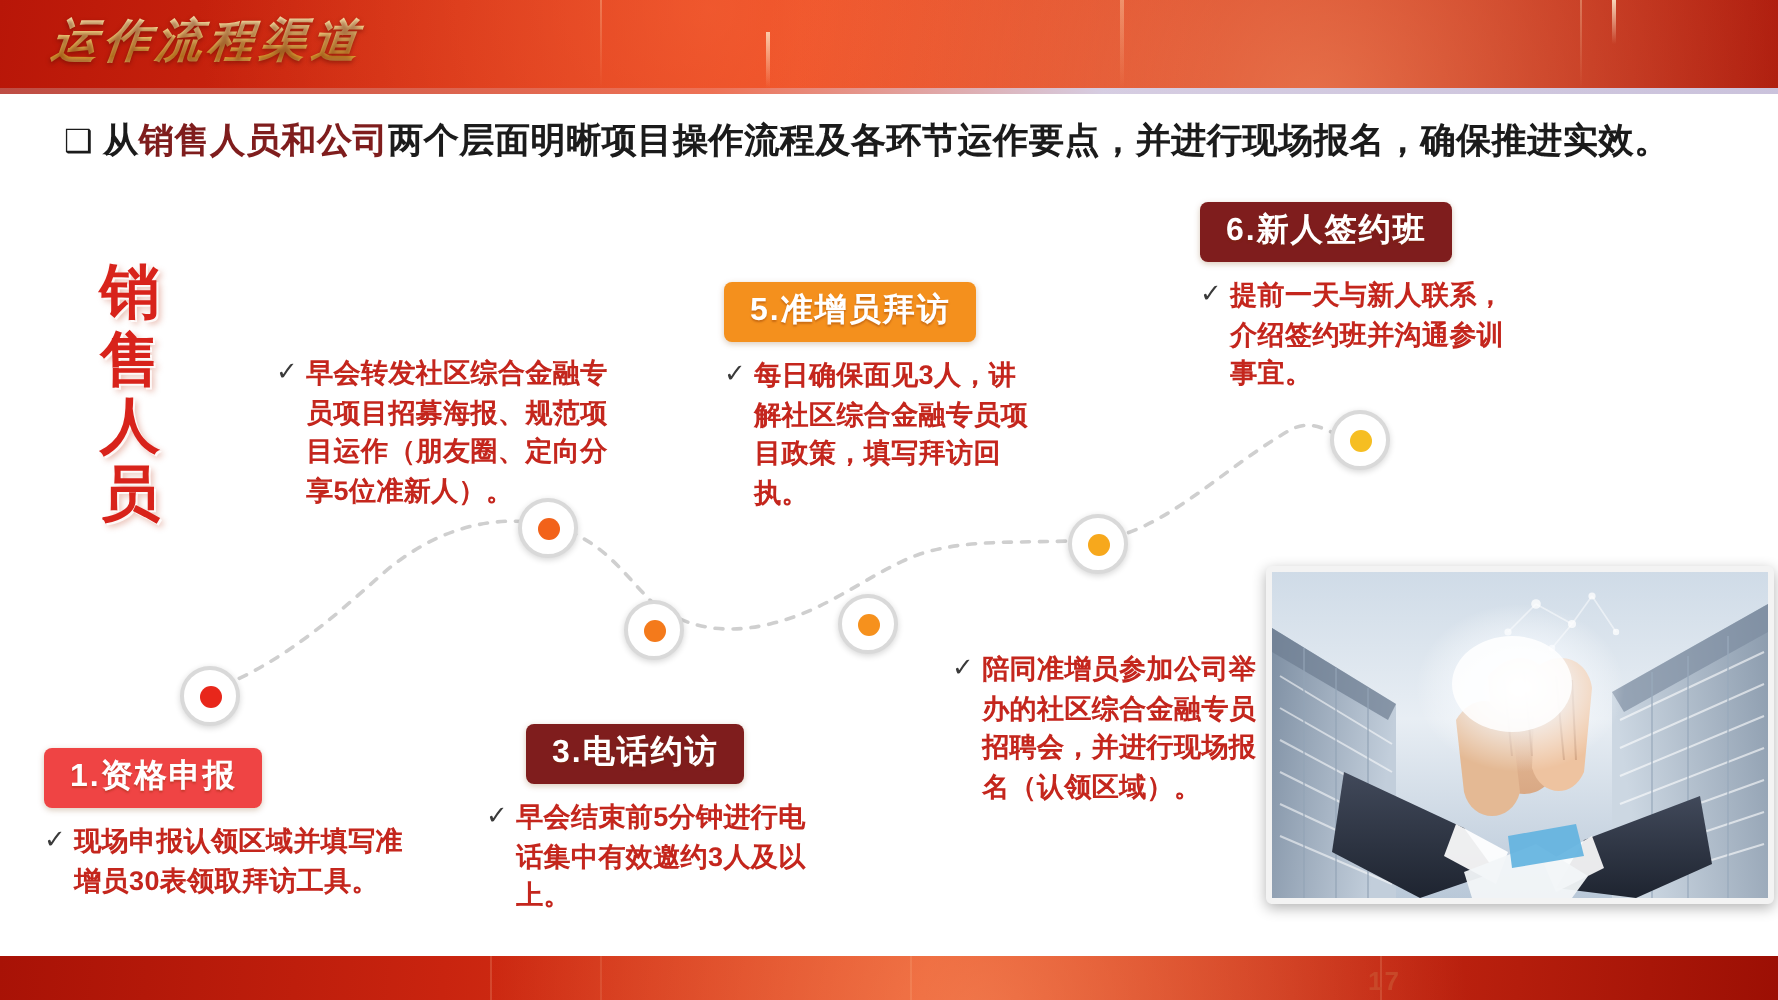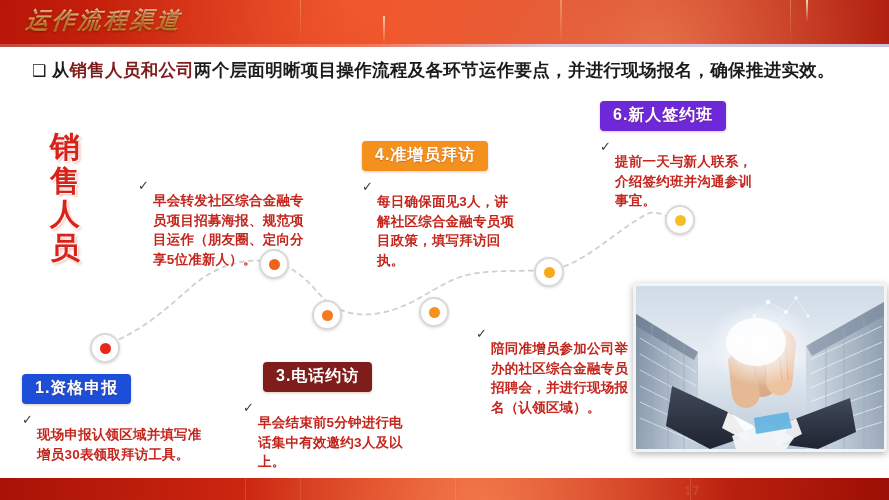--- a/index.html
+++ b/index.html
@@ -70,21 +70,21 @@
     padding:4px 13px 5px 13px;border-radius:4px;letter-spacing:1px;white-space:nowrap;
     box-shadow:0 1px 3px rgba(120,60,0,.28);
     text-shadow:0 1px 1px rgba(120,40,0,.35);
   }
   .card .body{
     margin-top:7px;display:flex;align-items:flex-start;
     font-size:13.5px;font-weight:700;line-height:1.45;color:#c4261d;letter-spacing:.2px;
     text-shadow:0 1px 0 rgba(255,255,255,.8);
   }
   .card .tick{flex:0 0 auto;margin-right:4px;font-size:13px;color:#3a3a3a;font-weight:400;line-height:1.45;}
-  .card .txt{flex:1 1 auto;margin-top:14px;}
+  .card .txt{flex:1 1 auto;}
 
   
   .photo{
     position:absolute;left:633px;top:283px;width:248px;height:163px;
     border:3px solid #f3f3f3;border-radius:3px;
     box-shadow:0 2px 7px rgba(0,0,0,.3);overflow:hidden;background:#9fb4c9;
   }
   .photo svg{display:block;width:100%;height:100%;}
 
   
@@ -146,21 +146,21 @@
     <i style="background:#F6911D;"></i>
   </div>
   <div class="node" style="left:534px;top:257px;">
     <i style="background:#F7A81C;"></i>
   </div>
   <div class="node" style="left:665px;top:205px;">
     <i style="background:#F6BE22;"></i>
   </div>
 
   <div class="card" style="left:22px;top:374px;width:182px;">
-    <div class="hdr" style="background:#1d4ed8;">1.资格申报</div>
+    <div class="hdr" style="background:#ef4444;">1.资格申报</div>
     <div class="body">
       <span class="tick">✓</span>
       <span class="txt">现场申报认领区域并填写准增员30表领取拜访工具。</span>
     </div>
   </div>
 
   <div class="card" style="left:138px;top:170px;width:176px;">
     <div class="body">
       <span class="tick">✓</span>
       <span class="txt">早会转发社区综合金融专员项目招募海报、规范项目运作（朋友圈、定向分享5位准新人）。</span>
@@ -169,36 +169,36 @@
 
   <div class="card" style="left:243px;top:362px;width:170px;">
     <div class="hdr" style="background:#7f1d1d;margin-left:20px;">3.电话约访</div>
     <div class="body">
       <span class="tick">✓</span>
       <span class="txt">早会结束前5分钟进行电话集中有效邀约3人及以上。</span>
     </div>
   </div>
 
   <div class="card" style="left:362px;top:141px;width:158px;">
-    <div class="hdr" style="background:#F4901D;">4.准增员拜访</div>
+    <div class="hdr" style="background:#F4901D;">5.准增员拜访</div>
     <div class="body">
       <span class="tick">✓</span>
       <span class="txt">每日确保面见3人，讲解社区综合金融专员项目政策，填写拜访回执。</span>
     </div>
   </div>
 
   <div class="card" style="left:476px;top:318px;width:162px;">
     <div class="body">
       <span class="tick">✓</span>
       <span class="txt">陪同准增员参加公司举办的社区综合金融专员招聘会，并进行现场报名（认领区域）。</span>
     </div>
   </div>
 
   <div class="card" style="left:600px;top:101px;width:160px;">
-    <div class="hdr" style="background:#6d28d9;">6.新人签约班</div>
+    <div class="hdr" style="background:#7f1d1d;">6.新人签约班</div>
     <div class="body">
       <span class="tick">✓</span>
       <span class="txt">提前一天与新人联系，介绍签约班并沟通参训事宜。</span>
     </div>
   </div>
 
   <div class="photo">
     <svg viewBox="0 0 248 163" preserveAspectRatio="xMidYMid slice">
       <defs>
         <linearGradient id="sky" x1="0" y1="0" x2="0" y2="1">

